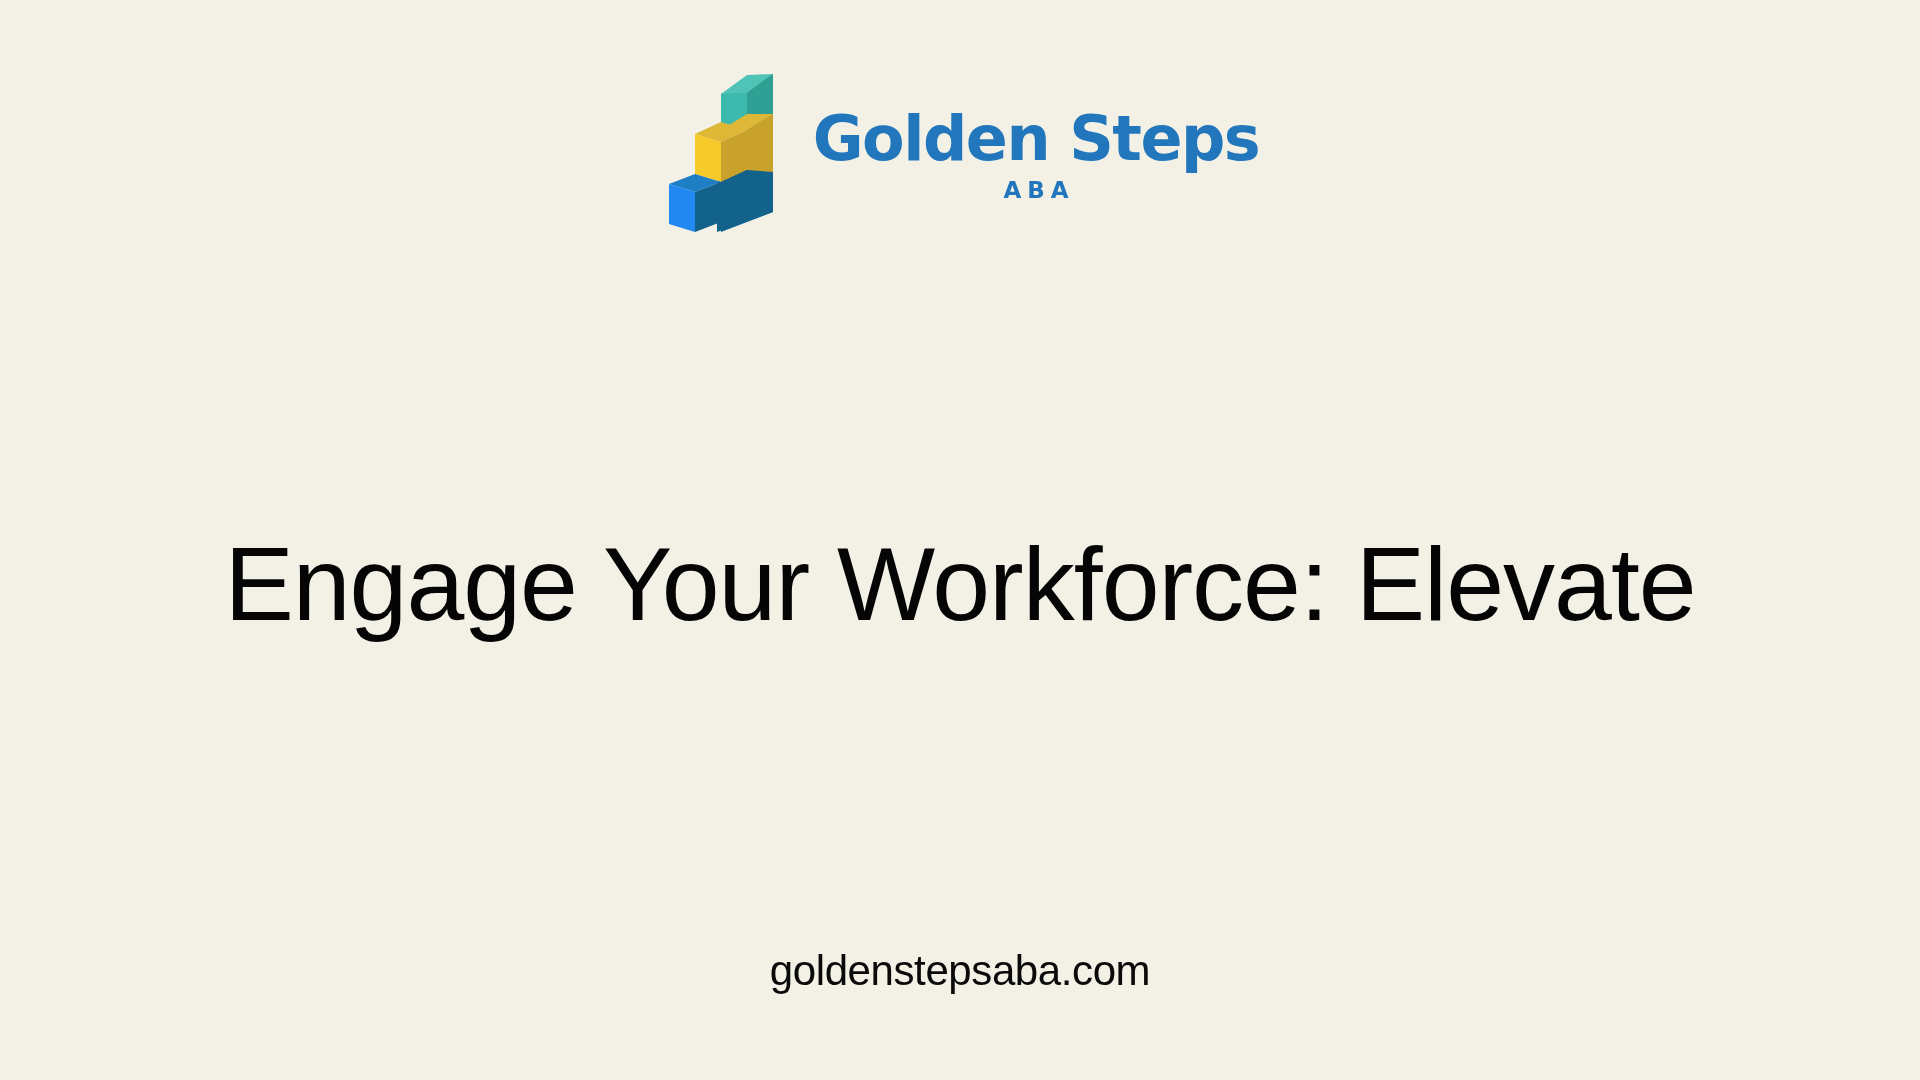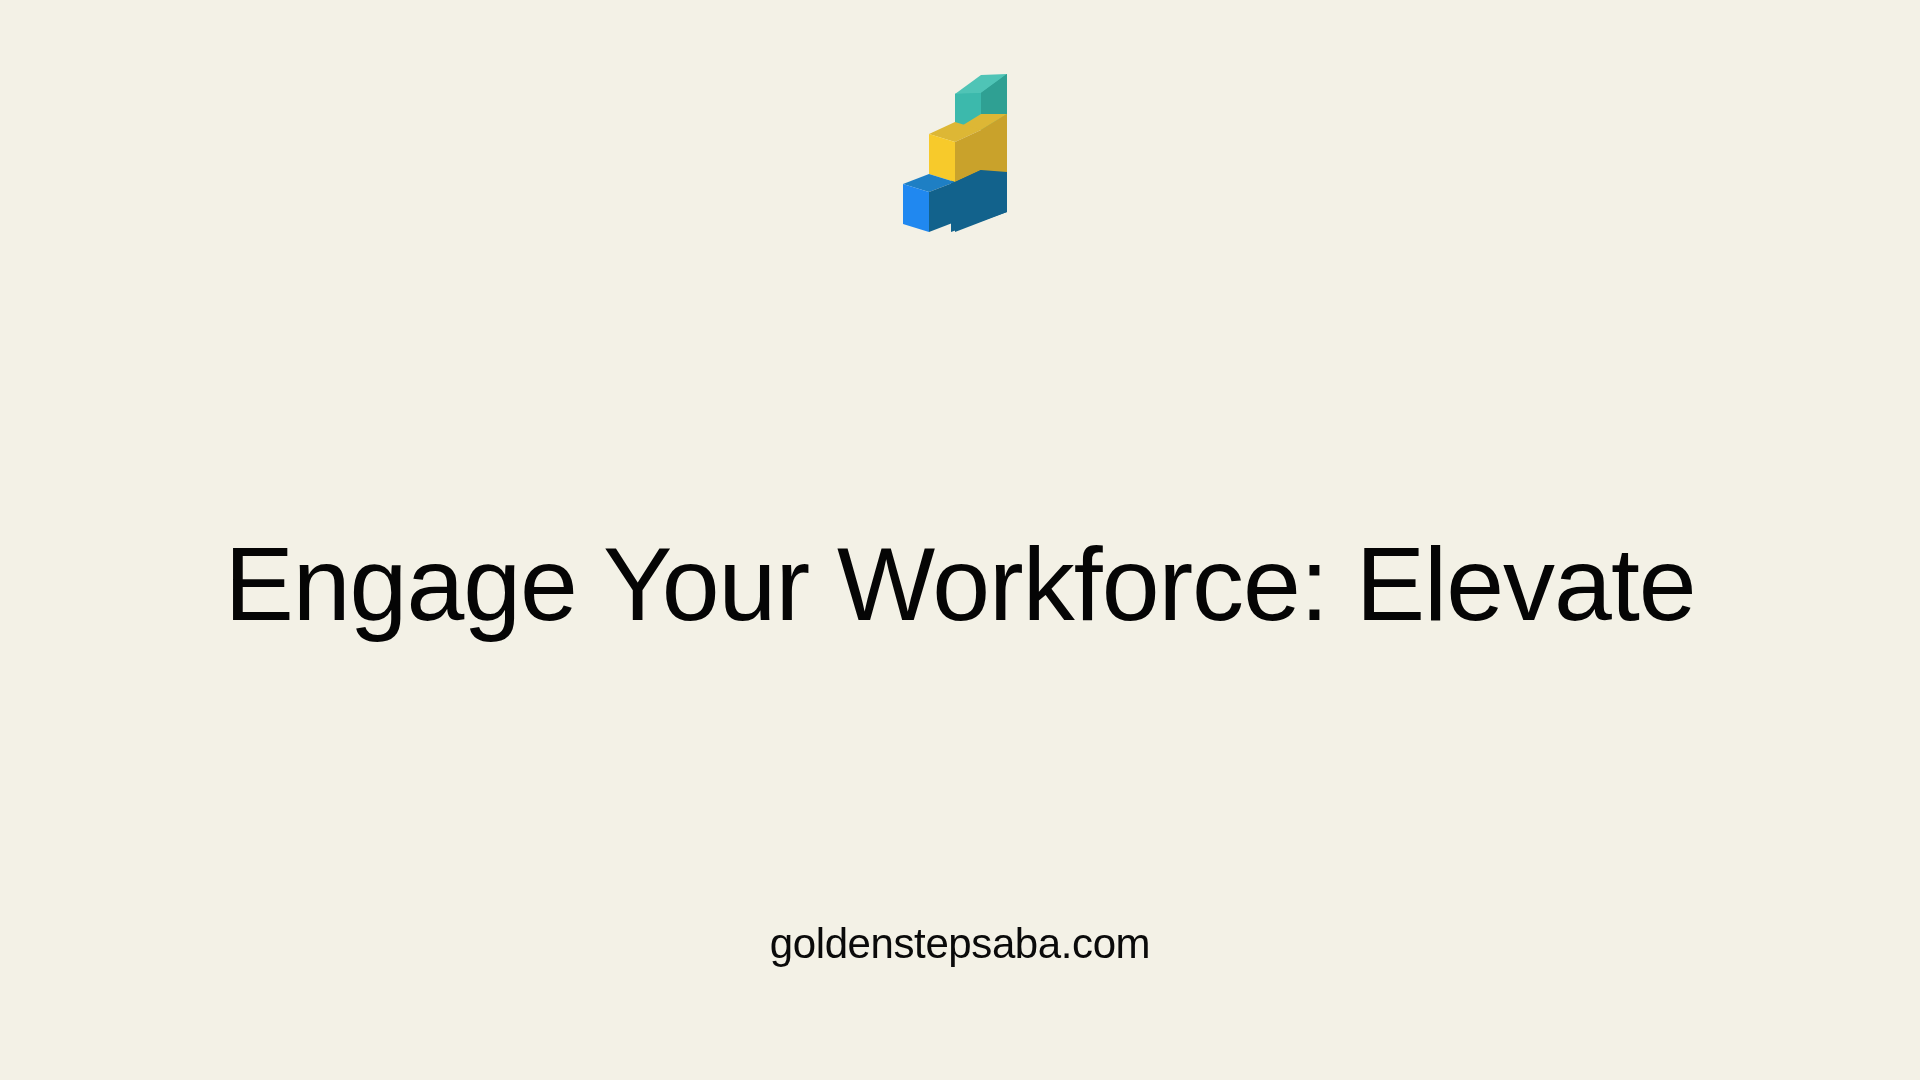--- a/index.html
+++ b/index.html
@@ -149,23 +149,27 @@
 
         <polygon points="60,110 86,98 112,100 112,140 60,160" fill="#12628C"></polygon>
 
         <polygon points="8,112 34,102 60,110 34,120" fill="#1E7FC4"></polygon>
 
         <polygon points="8,112 34,120 34,160 8,152" fill="#2088F0"></polygon>
 
         <polygon points="34,120 60,110 60,150 34,160" fill="#12628C"></polygon>
       </svg>
 
+      <div class="logo-words">
+        <div class="logo-name" style="color: rgb(34, 119, 188);">Golden Steps</div>
+        <div class="logo-sub" style="color: rgb(34, 119, 188);">ABA</div>
+      </div>
 
     </div>
   </div>
 
   <h1 class="headline" style="color: rgb(5, 5, 5);">
     <span class="hl-line">Engage Your Workforce: Elevate</span>
   </h1>
 
-  <div class="footer-url" style="color: rgb(10, 10, 10);">goldenstepsaba.com</div>
+  <div class="footer-url" style="color: rgb(10, 10, 10); margin-top: 27px;">goldenstepsaba.com</div>
 
 </div>
 
 </body></html>

